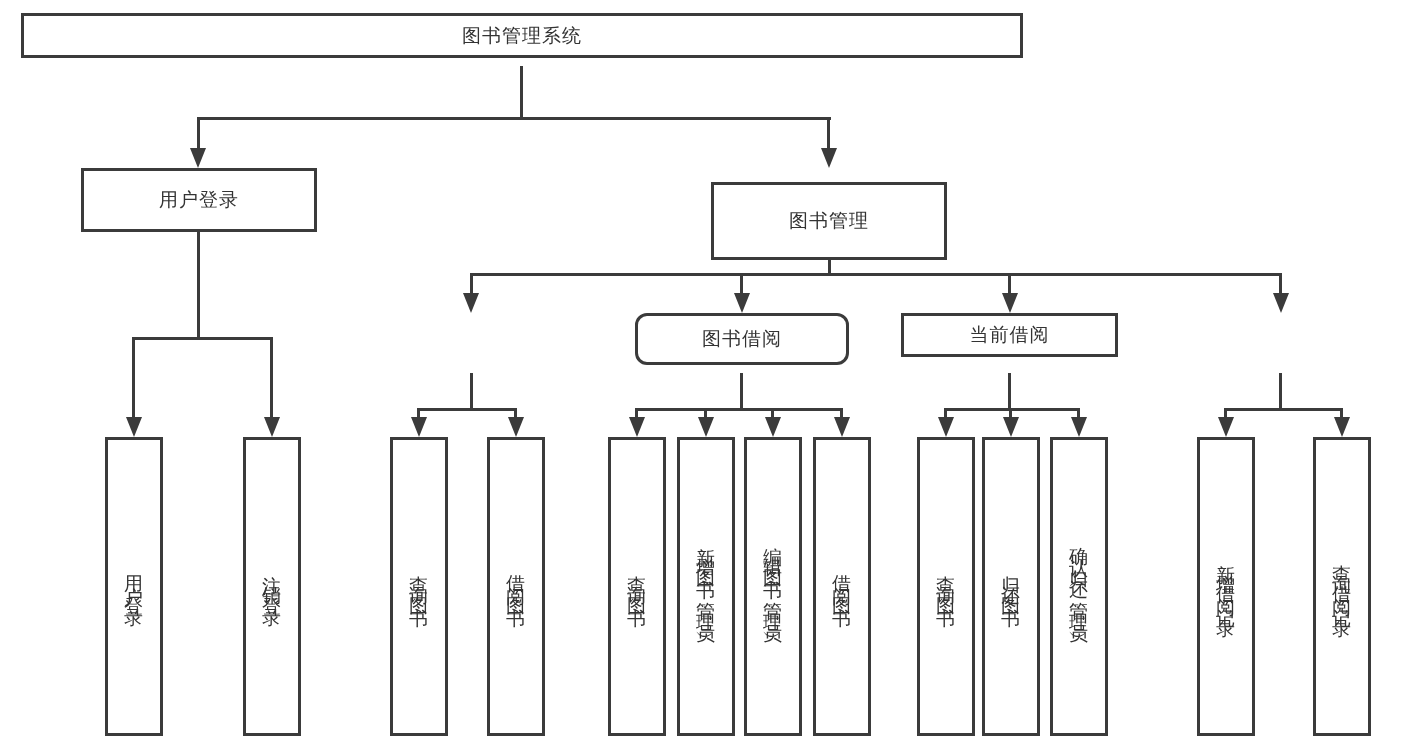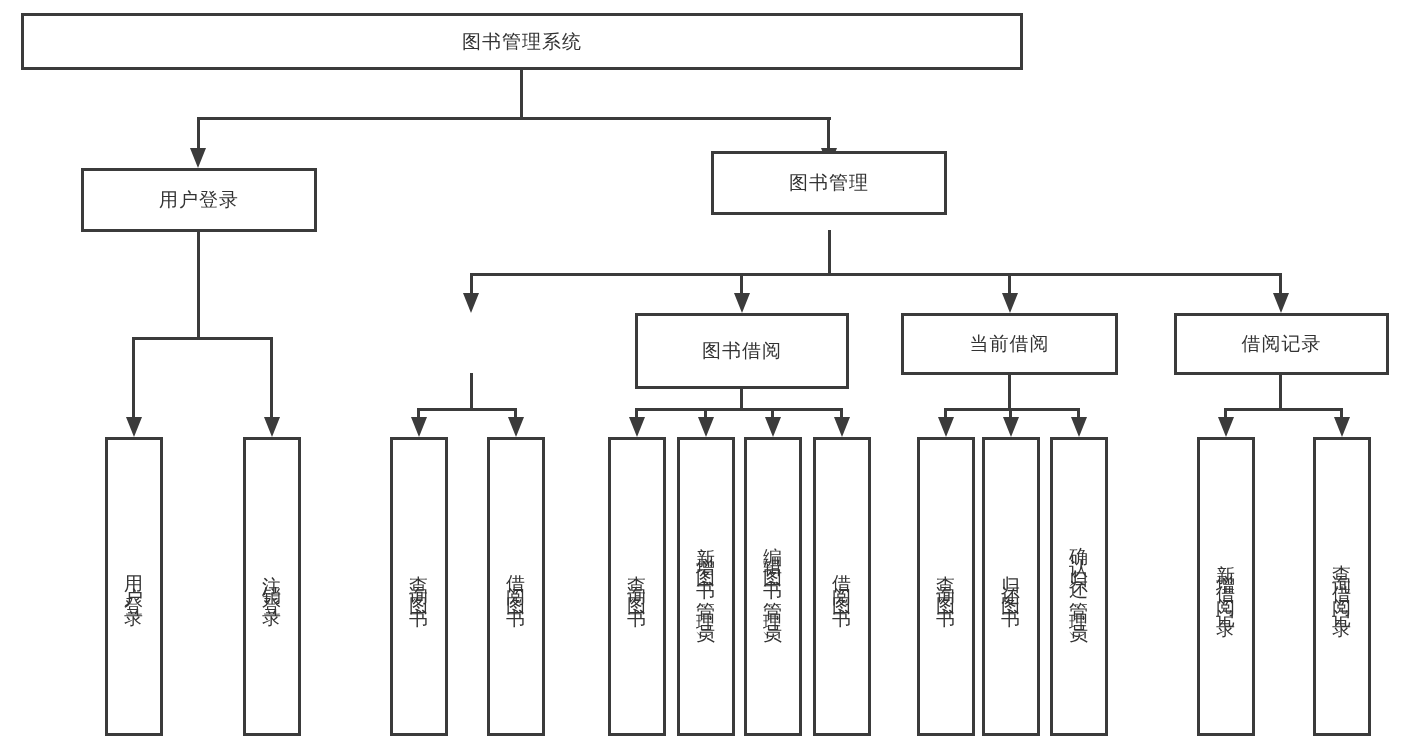--- a/index.html
+++ b/index.html
@@ -63,44 +63,41 @@
     z-index: 5;
     white-space: nowrap;
     text-shadow: 1px 1px 2px rgba(255,255,255,0.95), -1px -1px 2px rgba(255,255,255,0.95), 0 0 3px rgba(255,255,255,0.9);
   }
 </style>
 </head>
 <body>
 
 <div class="canvas">
 
-  <div class="node" style="left:21px; top:13px; width:1002px; height:57px;">
+  <div class="node" style="left:21px; top:13px; width:1002px; height:45px;">
     <span>图书管理系统</span>
   </div>
 
   <div class="node" style="left:81px; top:168px; width:236px; height:64px;">
     <span>用户登录</span>
   </div>
 
-  <div class="node" style="left:711px; top:151px; width:236px; height:64px;">
+  <div class="node" style="left:711px; top:182px; width:236px; height:78px;">
     <span>图书管理</span>
   </div>
 
 
-  <div class="node" style="left:635px; top:313px; width:214px; height:76px;">
+  <div class="node" style="left:635px; top:313px; width:214px; height:52px;border-radius:12px;">
     <span>图书借阅</span>
   </div>
 
-  <div class="node" style="left:901px; top:313px; width:217px; height:62px;">
+  <div class="node" style="left:901px; top:313px; width:217px; height:44px;">
     <span>当前借阅</span>
   </div>
 
-  <div class="node" style="left:1174px; top:313px; width:215px; height:62px;">
-    <span>借阅记录</span>
-  </div>
 
   <div class="leaf" style="left:105px;">
     <span>用户登录</span>
   </div>
   <div class="leaf" style="left:243px;">
     <span>注销登录</span>
   </div>
 
   <div class="leaf" style="left:390px;">
     <span>查询图书</span>

